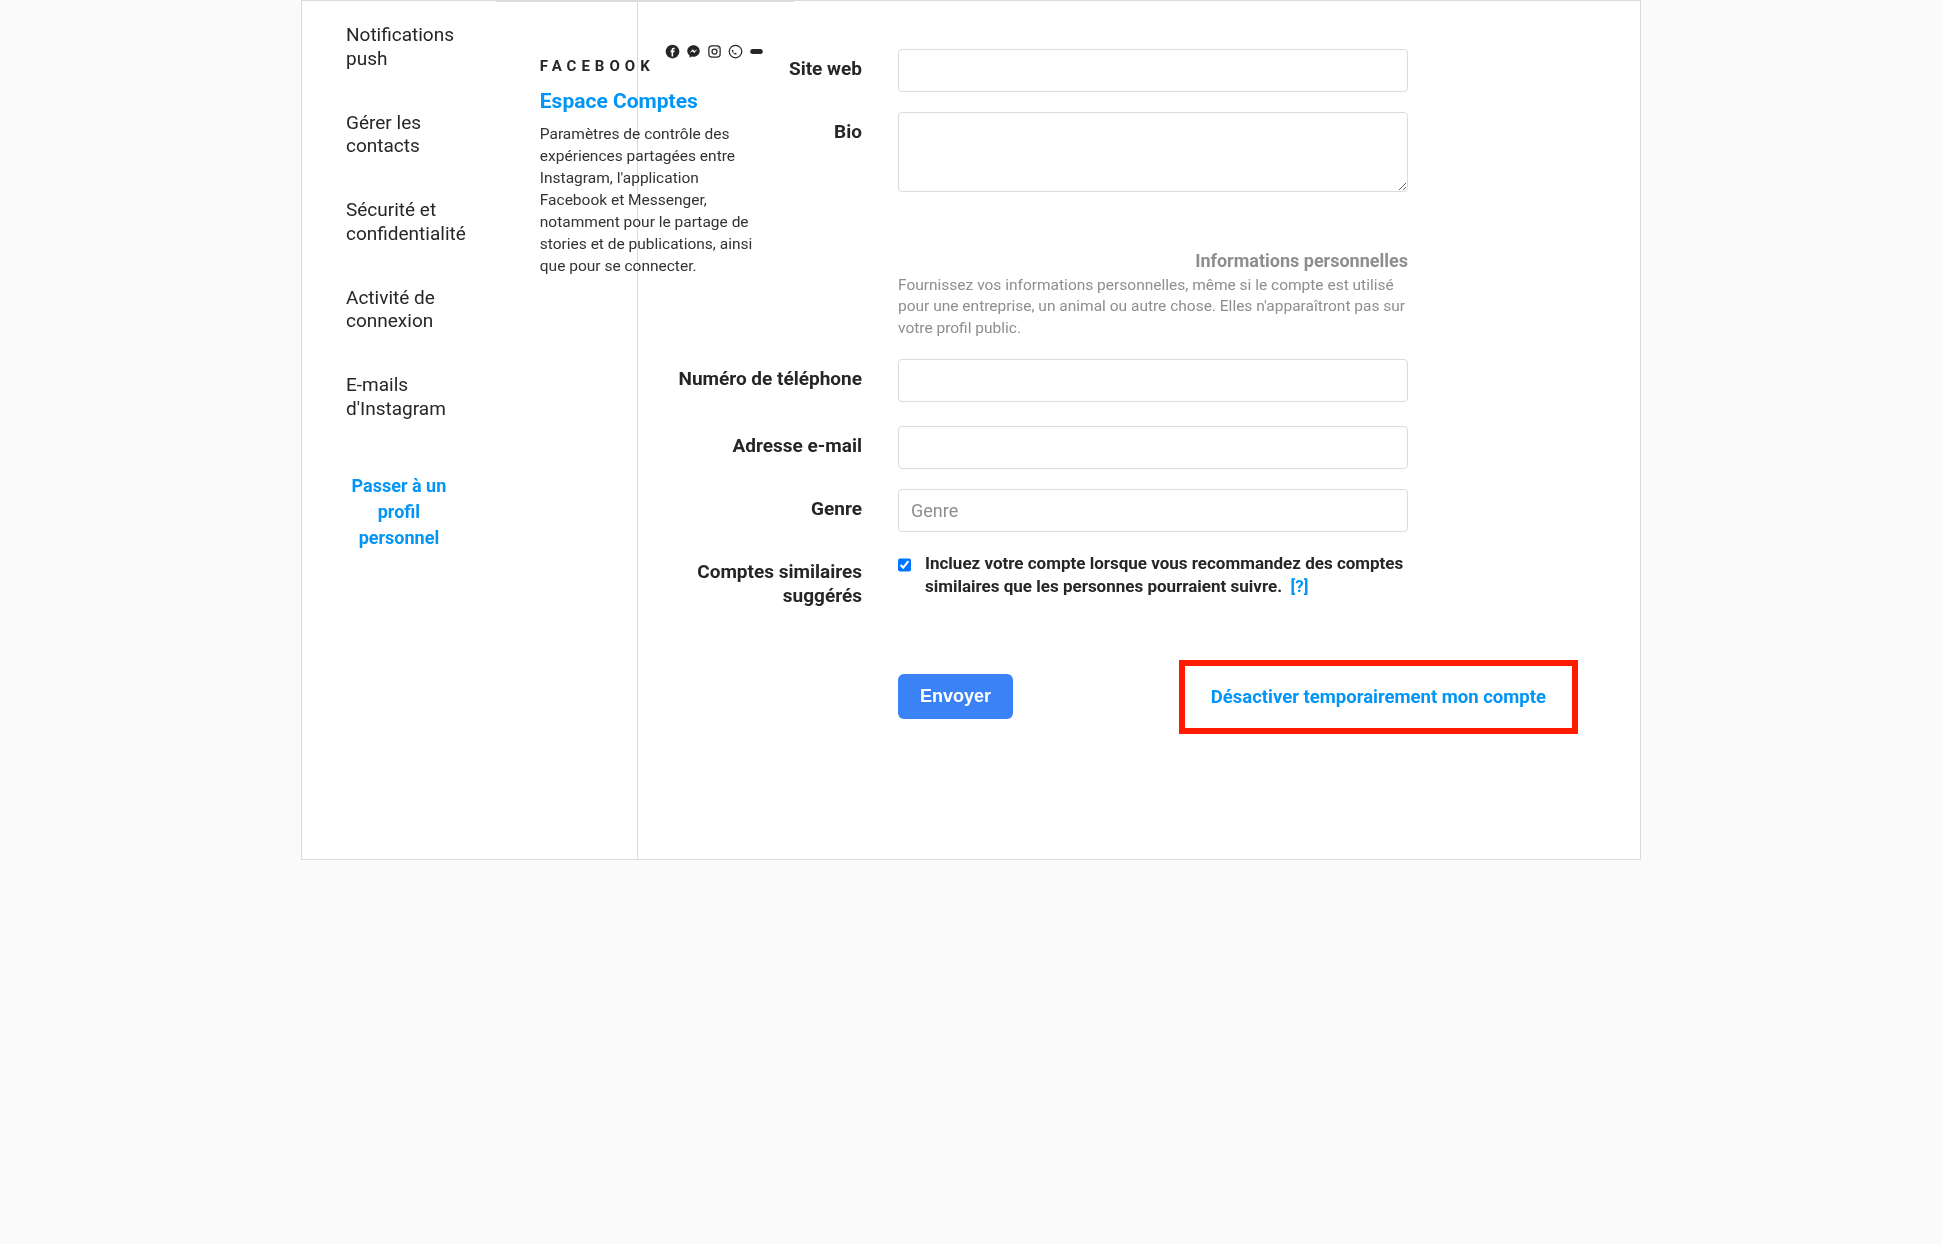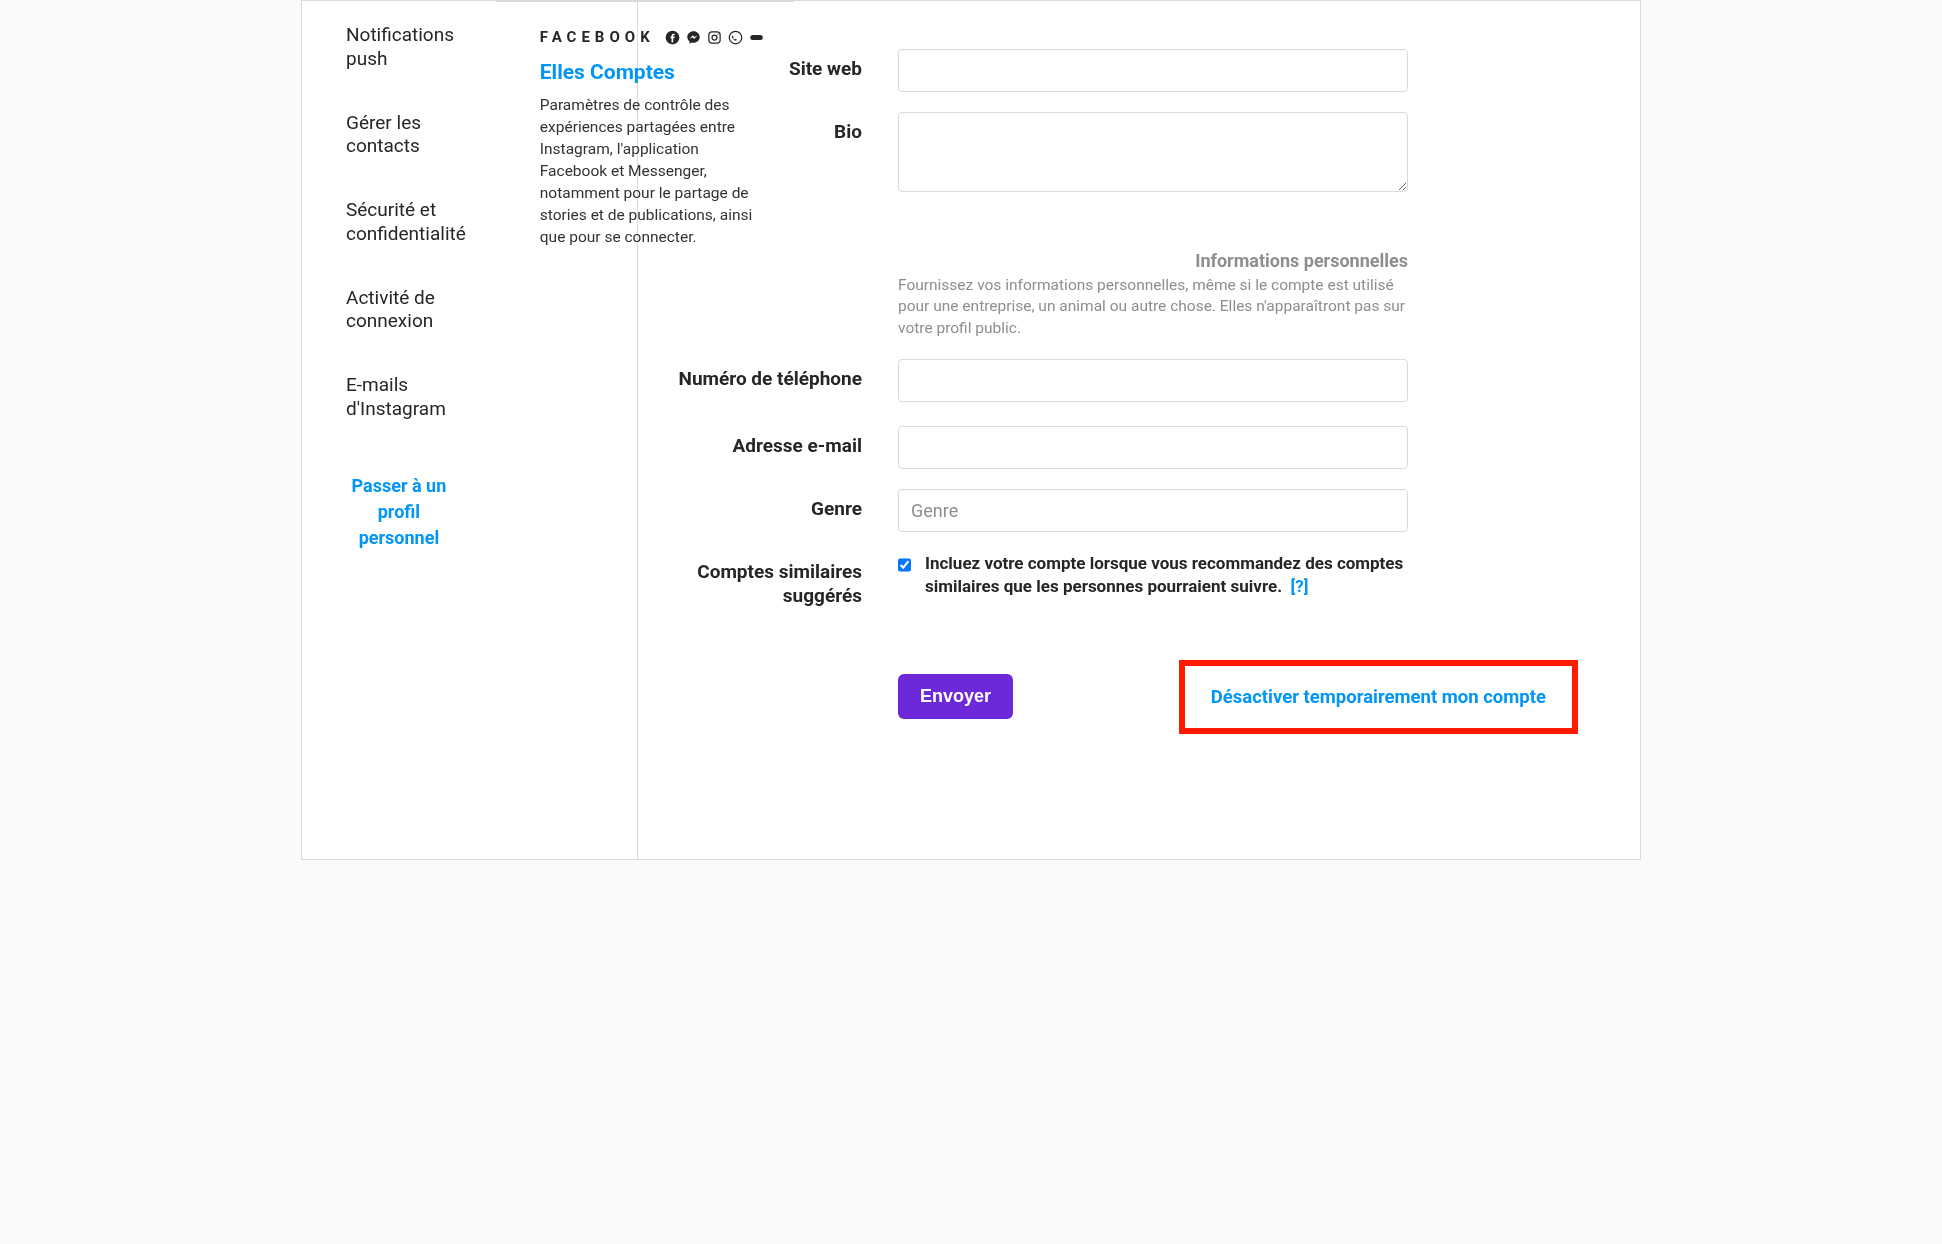--- a/index.html
+++ b/index.html
@@ -45,20 +45,21 @@
     .sidebar-footer {
       border-top: 1px solid #dbdbdb;
       padding: 26px 30px 30px 44px;
     }
     .fb-brand-row { display: flex; align-items: center; gap: 10px; }
     .fb-wordmark {
       font-weight: 700;
       letter-spacing: 5px;
       font-size: 15px;
       color: #262626;
+      margin-top: 29px;
     }
     .fb-brand-icons { display: flex; align-items: center; gap: 6px; }
     .fb-brand-icons svg, .fb-brand-icons .icon {
       width: 15px; height: 15px; display: inline-block;
     }
     .espace-link {
       color: #0095f6;
       font-weight: 700;
       font-size: 21px;
       margin-top: 14px;
@@ -155,21 +156,21 @@
       cursor: pointer;
     }
     .submit-row {
       display: flex;
       align-items: center;
       margin-top: 52px;
       margin-left: 220px;
       max-width: 680px;
     }
     .submit-btn {
-      background: #6d28d9;
+      background: #3b82f6;
       color: #fff;
       border: none;
       border-radius: 6px;
       font-weight: 700;
       font-size: 18px;
       padding: 12px 22px;
       cursor: pointer;
     }
     .deactivate-box {
       margin-left: auto;
@@ -230,21 +231,21 @@
                 <path d="M8 14c1 2 3 3 5 3l1-2-2-1-1 1c-1 0-3-2-3-3l1-1-1-2-2 1c0 2 1 3 2 4z" fill="#262626" stroke="none"></path>
               </svg>
           </span>
           <span class="icon">
             <svg viewBox="0 0 24 24" fill="#262626">
                 <rect x="2" y="8" width="20" height="8" rx="4"></rect>
               </svg>
           </span>
         </span>
       </div>
-      <a class="espace-link">Elles Comptes</a>
+      <a class="espace-link">Espace Comptes</a>
       <p class="sidebar-footer-desc">Paramètres de contrôle des expériences partagées entre Instagram, l'application Facebook et Messenger, notamment pour le partage de stories et de publications, ainsi que pour se connecter.</p>
     </div>
   </aside>
 
   <main class="main">
 
     <div class="form-row" style="margin-top:48px;">
       <div class="row-label">Site web</div>
       <div class="row-field">
         <input type="text" value="" style="">

